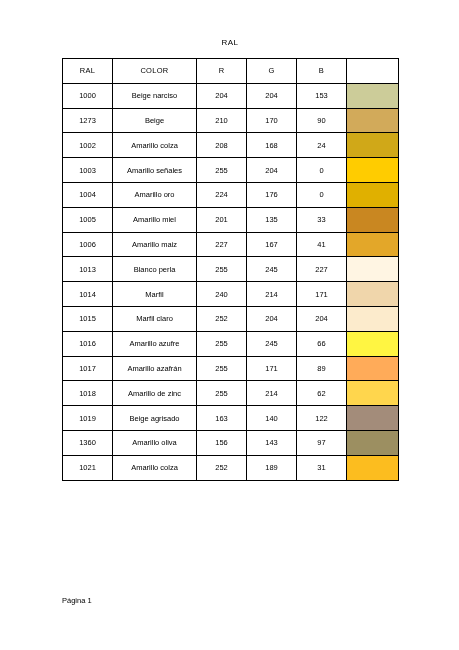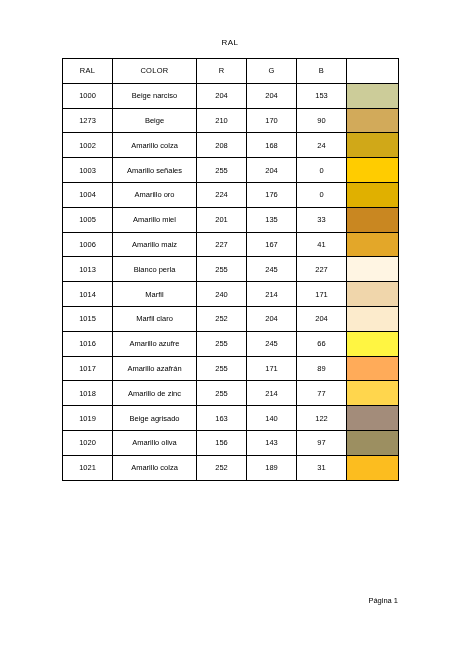--- a/index.html
+++ b/index.html
@@ -69,21 +69,21 @@
   .swatch {
     display: block;
     width: 100%;
     height: 23.8px;
   }
   .footer {
     position: absolute;
     left: 62px;
     top: 596px;
     width: 336px;
-    text-align: right;
+    text-align: left;
     font-size: 7.5px;
     color: #000000;
   }
 </style>
 </head>
 <body>
 
 <div class="page">
 
   <div class="doc-title">RAL</div>
@@ -226,37 +226,37 @@
           <td>89</td>
           <td class="swatch-cell">
             <span class="swatch" style="background: rgb(255, 171, 89);"></span>
           </td>
         </tr>
         <tr>
           <td>1018</td>
           <td>Amarillo de zinc</td>
           <td>255</td>
           <td>214</td>
-          <td>77</td>
+          <td>62</td>
           <td class="swatch-cell">
             <span class="swatch" style="background: rgb(255, 214, 77);"></span>
           </td>
         </tr>
         <tr>
           <td>1019</td>
           <td>Beige agrisado</td>
           <td>163</td>
           <td>140</td>
           <td>122</td>
           <td class="swatch-cell">
             <span class="swatch" style="background: rgb(163, 140, 122);"></span>
           </td>
         </tr>
         <tr>
-          <td>1020</td>
+          <td>1360</td>
           <td>Amarillo oliva</td>
           <td>156</td>
           <td>143</td>
           <td>97</td>
           <td class="swatch-cell">
             <span class="swatch" style="background: rgb(156, 143, 97);"></span>
           </td>
         </tr>
         <tr>
           <td>1021</td>

